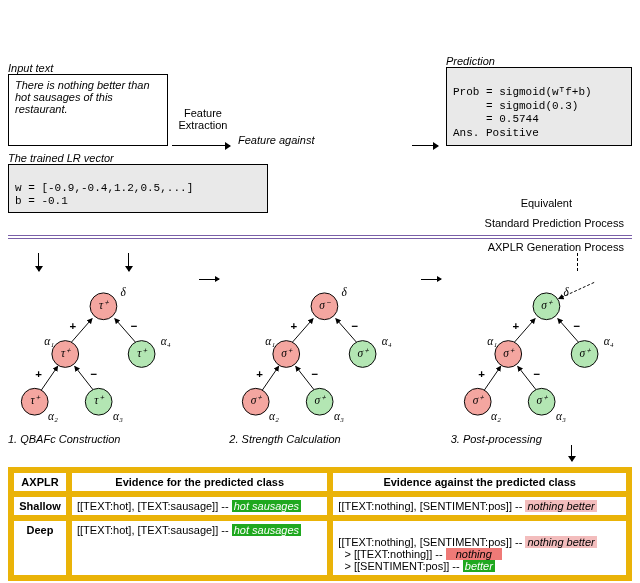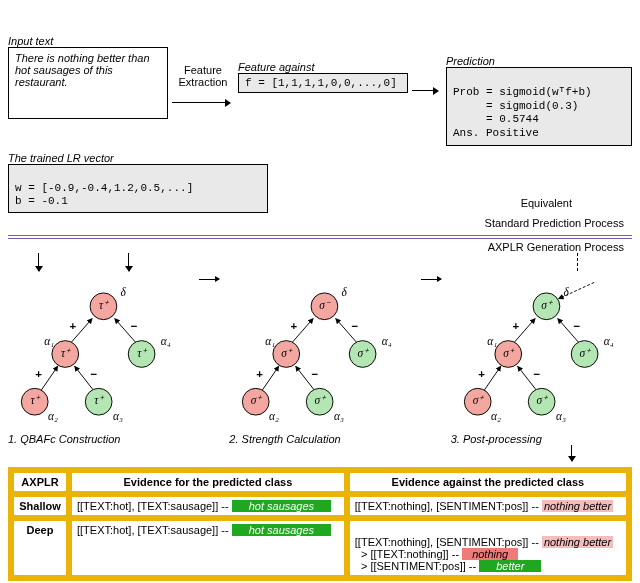--- a/index.html
+++ b/index.html
@@ -5,21 +5,21 @@
   * { box-sizing: border-box; }
   body {
     margin: 0;
     padding: 8px;
     font-family: Arial, Helvetica, sans-serif;
     font-size: 11px;
     background: #fff;
     width: 640px;
     color: #000;
   }
-  .row { display: flex; align-items: center; }
+  .row { display: flex; align-items: flex-end; }
   .box {
     border: 1px solid #000;
     padding: 4px 6px;
     background: #fff;
   }
   .shaded { background: #e9e9e9; }
   .mono { font-family: "Courier New", monospace; font-size: 11px; }
   .ital { font-style: italic; }
   .section-label { font-style: italic; font-size: 11px; }
   .separator {
@@ -58,21 +58,21 @@
   .node-text { font-family: serif; font-style: italic; font-size: 12px; text-anchor: middle; dominant-baseline: middle; }
   .edge { stroke:#000; stroke-width:1; fill:none; marker-end:url(#ah); }
   .edge-label { font-size:12px; font-weight:bold; text-anchor:middle; }
   .greek { font-family: serif; font-style: italic; font-size:12px; }
   .step-caption { font-style: italic; font-size: 11px; margin-top:2px; }
   
   table.expl { border-collapse: collapse; width: 100%; margin-top:6px; }
   table.expl td, table.expl th { border:6px solid #eab308; padding:3px 5px; font-size:11px; vertical-align: top; }
   table.expl th { font-weight:bold; text-align:center; }
   .rowhead { font-weight:bold; text-align:center; }
-  .hl-green { background:#1fa81f; color:#fff; font-style:italic; padding:0 17px; }
+  .hl-green { background:#1fa81f; color:#fff; font-style:italic; padding:0 2px; }
   .hl-pink  { background:#f3bdbd; font-style:italic; padding:0 2px; }
   .hl-red   { background:#ef7a77; font-style:italic; padding:0 10px; }
   .small-arrow-between {
     display:flex; align-items:center; justify-content:center; width:24px;
   }
   .small-arrow-between div { width:20px; height:1px; background:#000; position:relative; }
   .small-arrow-between div::after {
     content:""; position:absolute; right:-1px; top:-3px;
     border-left:5px solid #000; border-top:3px solid transparent; border-bottom:3px solid transparent;
   }
@@ -89,21 +89,20 @@
     </div>
   </div>
 
   <div style="width:62px; text-align:center; padding-top:14px;">
     <div class="flowlabel" style="font-style:normal;">Feature Extraction</div>
     <div class="arrow-h" style="width:58px;"></div>
   </div>
 
   <div style="width:170px;">
     <div class="section-label">Feature against</div>
-    <div class="box shaded mono" style="padding:3px 6px;">f = [1,1,1,1,0,0,...,0]</div>
   </div>
 
   <div style="width:30px; padding-top:14px;">
     <div class="arrow-h" style="width:26px;"></div>
   </div>
 
   <div style="flex:1;margin-top:47px;">
     <div class="section-label">Prediction</div>
     <div class="box shaded mono" style="white-space:pre; line-height:1.25;">
 <span>Prob = sigmoid(wᵀf+b)</span>

